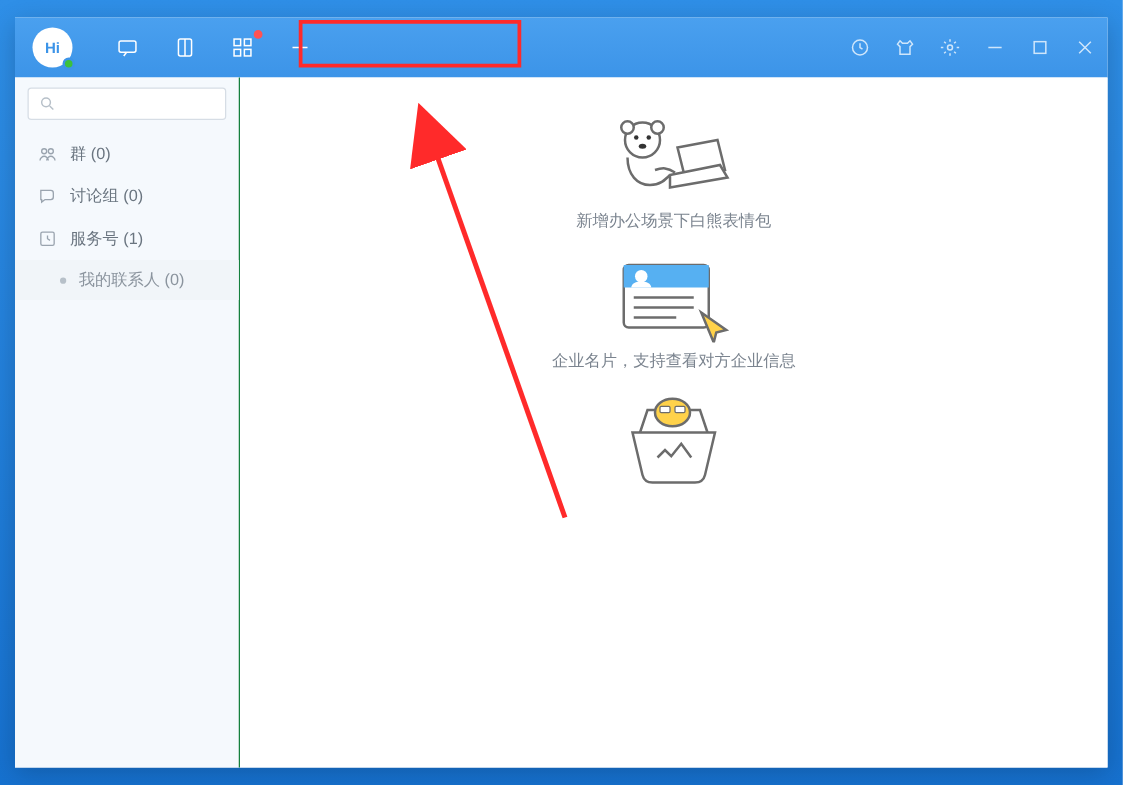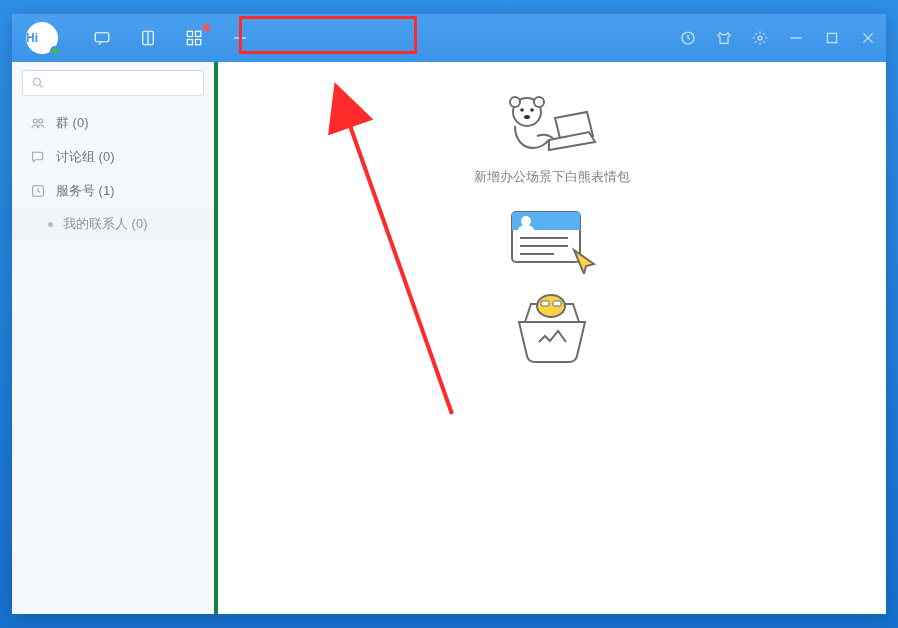--- a/index.html
+++ b/index.html
@@ -14,41 +14,41 @@
   }
 
   
   .titlebar {
     height: 48px; background: linear-gradient(180deg, #4aa0ef 0%, #3c94e8 100%);
     display: flex; align-items: center; position: relative;
   }
   .avatar {
     width: 32px; height: 32px; border-radius: 50%;
     background: #fff; margin-left: 14px; position: relative;
-    display:flex; align-items:center; 
+    display:flex; align-items:center; justify-content:center;
   }
   .avatar span { color:#3c94e8; font-weight:700; font-size:12px; font-family: Arial; }
   .avatar .status-dot {
     position: absolute; right: -2px; bottom: -2px;
     width: 10px; height: 10px; border-radius: 50%;
     background:#3cc13b; border:2px solid #3c94e8;
   }
   .tb-icons { display:flex; gap: 26px; margin-left: 34px; }
   .tb-icons .tico { width:20px; height:20px; color:#fff; cursor:pointer; display:flex; align-items:center; justify-content:center; position:relative; }
   .tb-icons svg { width:18px; height:18px; stroke:#fff; fill:none; stroke-width:1.6; }
   .badge { position:absolute; top:-4px; right:-6px; width:7px; height:7px; border-radius:50%; background:#ff5252; }
   .tb-right { position:absolute; right:8px; top:0; height:48px; display:flex; align-items:center; gap:16px; }
   .tb-right .tico { cursor:pointer; color:#cfe6fb; display:flex; align-items:center; justify-content:center; width:20px; height:20px; }
   .tb-right svg { width:16px; height:16px; stroke:#cfe6fb; fill:none; stroke-width:1.8; }
 
   
   .body { position:absolute; top:48px; left:0; right:0; bottom:0; display:flex; }
 
   
-  .sidebar { width:206px; background:#f5f9fd; border-right:4px solid #15803d; display:flex; flex-direction:column; }
+  .sidebar { width:180px; background:#f5f9fd; border-right:1px solid #15803d; display:flex; flex-direction:column; }
   .search {
     margin:8px 10px 6px; height:26px; border:1px solid #d6dde5; border-radius:3px;
     display:flex; align-items:center; padding:0 8px; color:#a7b0ba; background:#fff;
   }
   .search svg { width:14px; height:14px; stroke:#b7c0c9; fill:none; stroke-width:2; }
   .sb-list { padding-top:4px; }
   .sb-item { height:34px; display:flex; align-items:center; gap:10px; padding-left:18px;
              color:#6a7580; font-size:13px; cursor:pointer; }
   .sb-item svg { width:16px; height:16px; stroke:#9aa4af; fill:none; stroke-width:1.6; }
   .sb-sub { height:32px; display:flex; align-items:center; gap:10px; padding-left:36px;
@@ -223,20 +223,21 @@
               <rect x="8" y="8" width="68" height="50" rx="4" fill="#fff" stroke="#6c6c6c" stroke-width="2"></rect>
               <rect x="8" y="8" width="68" height="18" fill="#56b0f2"></rect>
               <circle cx="22" cy="17" r="5" fill="#fff"></circle>
               <path d="M14 26c0-3 4-5 8-5s8 2 8 5" fill="#fff"></path>
               <line x1="16" y1="34" x2="64" y2="34" stroke="#6c6c6c" stroke-width="2"></line>
               <line x1="16" y1="42" x2="64" y2="42" stroke="#6c6c6c" stroke-width="2"></line>
               <line x1="16" y1="50" x2="50" y2="50" stroke="#6c6c6c" stroke-width="2"></line>
               <path d="M70 46l20 14-8 2-2 8z" fill="#ffd24a" stroke="#6c6c6c" stroke-width="2"></path>
             </svg>
           </div>
+          <div class="cap">企业名片，支持查看对方企业信息</div>
         </div>
 
         <div class="feat">
           <div class="pic">
             <svg width="90" height="72" viewBox="0 0 90 72">
               <path d="M12 30h66l-8 34c-1 4-4 6-8 6H28c-4 0-7-2-8-6z" fill="#fff" stroke="#6c6c6c" stroke-width="2"></path>
               <path d="M18 30l6-18h42l6 18" fill="none" stroke="#6c6c6c" stroke-width="2"></path>
               <path d="M32 50l6-6 5 5 8-10 8 11" fill="none" stroke="#6c6c6c" stroke-width="2"></path>
 
               <ellipse cx="44" cy="14" rx="14" ry="11" fill="#ffd24a" stroke="#6c6c6c" stroke-width="2"></ellipse>

